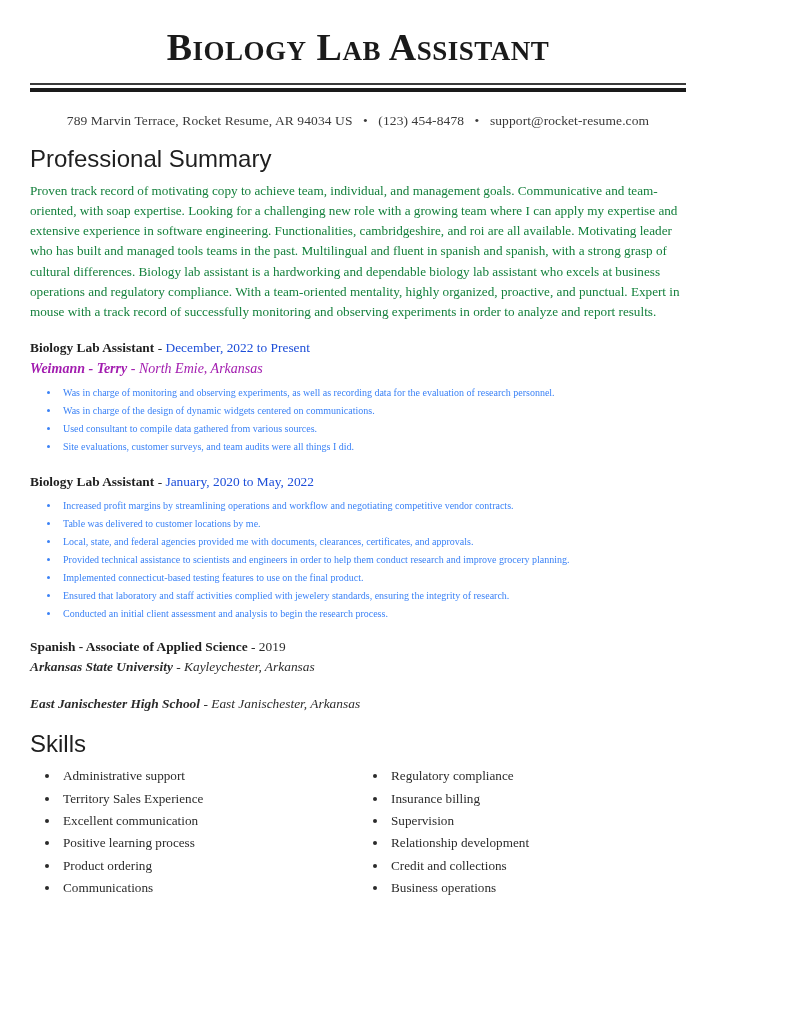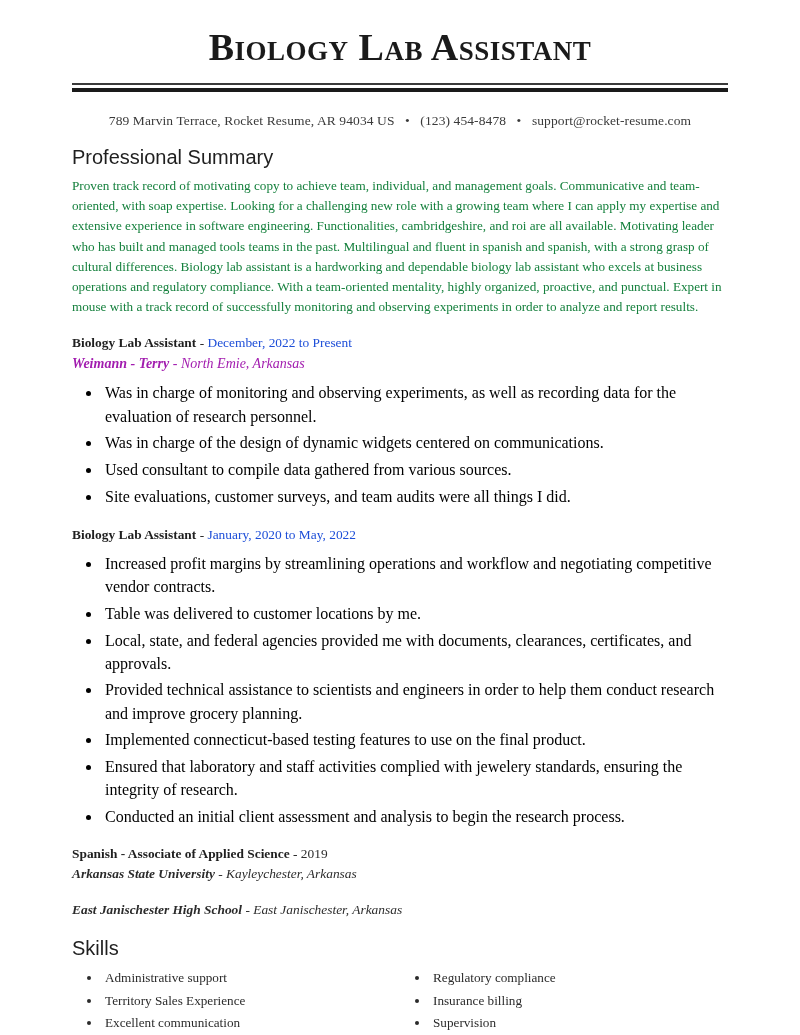--- a/index.html
+++ b/index.html
@@ -10,21 +10,20 @@
   .page {
     width: 716px;
     height: 1035px;
     background: #ffffff;
     position: relative;
     box-sizing: border-box;
     padding: 0 30px;
     font-family: "Liberation Serif", "DejaVu Serif", serif;
     color: #2b2b2b;
     overflow: hidden;
-    margin-left: 42px;
   }
 
   
   .resume-title {
     text-align: center;
     font-family: "Liberation Serif", "DejaVu Serif", serif;
     font-variant: small-caps;
     font-weight: 700;
     font-size: 38px;
     line-height: 1;
@@ -62,21 +61,21 @@
     color: #3a3a3a;
   }
 
   
   .section {
     margin-top: 16px;
   }
   .section-heading {
     font-family: "Liberation Sans", "DejaVu Sans", sans-serif;
     font-weight: 400;
-    font-size: 20px;
+    font-size: 24px;
     color: #1f1f1f;
     margin: 0 0 7px 0;
     line-height: 1.2;
   }
 
   .summary-text {
     font-size: 13.2px;
     line-height: 1.53;
     text-align: left;
     color: #15803d;
@@ -116,24 +115,24 @@
     font-weight: 400;
     font-style: italic;
   }
 
   ul.bullets {
     margin: 7px 0 0 0;
     padding-left: 30px;
     list-style-type: disc;
   }
   ul.bullets li {
-    font-size: 16px;
+    font-size: 10px;
     line-height: 1.45;
     margin-bottom: 3.5px;
-    color: #000000;
+    color: #3b82f6;
     padding-left: 3px;
   }
 
   
   .edu-entry + .edu-entry {
     margin-top: 16px;
   }
   .edu-degree-line {
     font-size: 13.4px;
     line-height: 1.5;

